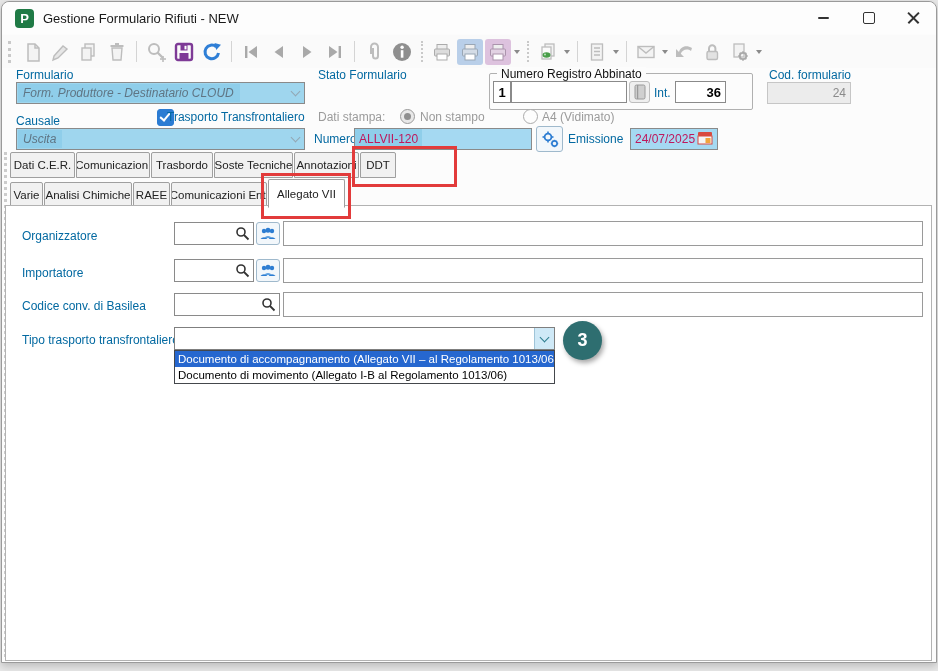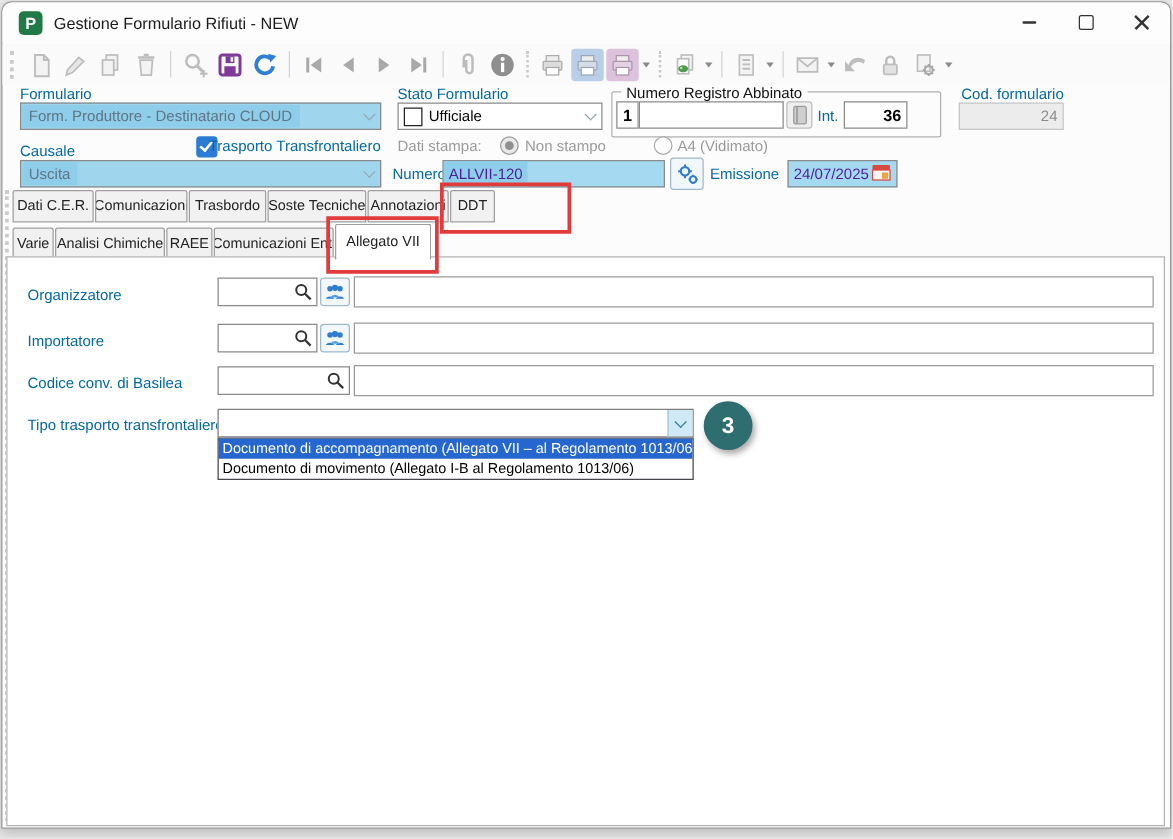--- a/index.html
+++ b/index.html
@@ -29,28 +29,28 @@
   .tsep{width:0;height:21px;border-left:1px solid #d4d4d4;margin:0 5px;}
   .tsep.dotted{border-left:2px dotted #c9c9c9;}
   .tarr{width:10px;height:26px;display:flex;align-items:center;justify-content:center;}
   .tarr::after{content:"";border:3.5px solid transparent;border-top:4.5px solid #8a8a8a;margin-top:4px;}
   
   .lbl{position:absolute;font-size:12px;color:#0369a1;white-space:nowrap;}
   .lbl.gray{color:#9b9b9b;}
   .combo{position:absolute;height:22px;box-sizing:border-box;border:1px solid #8a8a8a;
          display:flex;align-items:center;font-size:12px;background:#fff;}
   .combo.blue{background:#9fd6ee;color:#5f7584;}
-  .combo .txt{padding-left:5px;white-space:nowrap;overflow:hidden;}
+  .combo .txt{padding-left:5px;white-space:nowrap;overflow:hidden;font-style:italic;}
   .combo.blue .txt{background:#8fceea;align-self:stretch;display:flex;align-items:center;margin:1px 0 1px 1px;padding-right:6px;}
   .chev{margin-left:auto;width:17px;align-self:stretch;display:flex;align-items:center;justify-content:center;}
   .chev::before{content:"";width:6px;height:6px;border-right:1.6px solid #93a7b3;border-bottom:1.6px solid #93a7b3;
                 transform:rotate(45deg);margin-top:-3px;}
   .tfield{position:absolute;box-sizing:border-box;border:1px solid #8a8a8a;background:#fff;font-size:12px;
           display:flex;align-items:center;padding:0 4px;}
-  .tfield.blue{background:#a5d9f2;color:#4c1d95;text-align:right;}
+  .tfield.blue{background:#a5d9f2;color:#be185d;text-align:right;}
   .tfield.dis{background:#ececec;border-color:#c6c6c6;color:#8a8a8a;}
   .tfield.bold{font-weight:bold;font-size:13px;}
   .tfield.right{justify-content:flex-end;}
   .groupbox{position:absolute;border:1px solid #b0b0b0;border-radius:2px;}
   .legend{position:absolute;font-size:12px;color:#111;background:#fcfcfc;padding:0 4px;white-space:nowrap;}
   .ckbox{position:absolute;width:15px;height:15px;background:#2b7cd3;border:1px solid #2b7cd3;border-radius:3px;}
   .ckbox::after{content:"";position:absolute;left:4px;top:1px;width:4px;height:8px;
                 border-right:2px solid #fff;border-bottom:2px solid #fff;transform:rotate(40deg);}
   .radio{position:absolute;width:13px;height:13px;border-radius:50%;border:1px solid #ababab;background:#fdfdfd;}
   .radio.sel{border-color:#9a9a9a;background:#e8e8e8;}
@@ -271,25 +271,20 @@
     <span class="tarr"></span>
   </div>
 
   <div class="lbl" style="left:14px;top:66px">Formulario</div>
   <div class="combo blue" style="left:14px;top:80px;width:289px">
     <span class="txt">Form. Produttore - Destinatario CLOUD</span>
     <span class="chev"></span>
   </div>
 
   <div class="lbl" style="left:316px;top:66px">Stato Formulario</div>
-  <div class="combo" style="left:316px;top:80px;width:164px">
-    <span style="width:13px;height:13px;border:1px solid #222;background:#fff;margin-left:4px"></span>
-    <span class="txt">Ufficiale</span>
-    <span class="chev"></span>
-  </div>
 
   <div class="groupbox" style="left:487px;top:71px;width:262px;height:35px"></div>
   <div class="legend" style="left:495px;top:65px">Numero Registro Abbinato</div>
   <div class="tfield bold" style="left:491px;top:79px;width:18px;height:22px;padding:0 2px;justify-content:center">1</div>
   <div class="tfield" style="left:509px;top:79px;width:116px;height:22px"></div>
   <div class="sqbtn" style="left:627px;top:79px;width:21px;height:22px;border-color:#bdbdbd;background:#efefef">
       <svg width="14" height="16">
         <rect x="2" y="1" width="10" height="14" rx="1.5" fill="#cfcfcf" stroke="#9a9a9a"></rect>
         <line x1="4.6" y1="1" x2="4.6" y2="15" stroke="#9a9a9a" stroke-width="1.3"></line>
       </svg>

